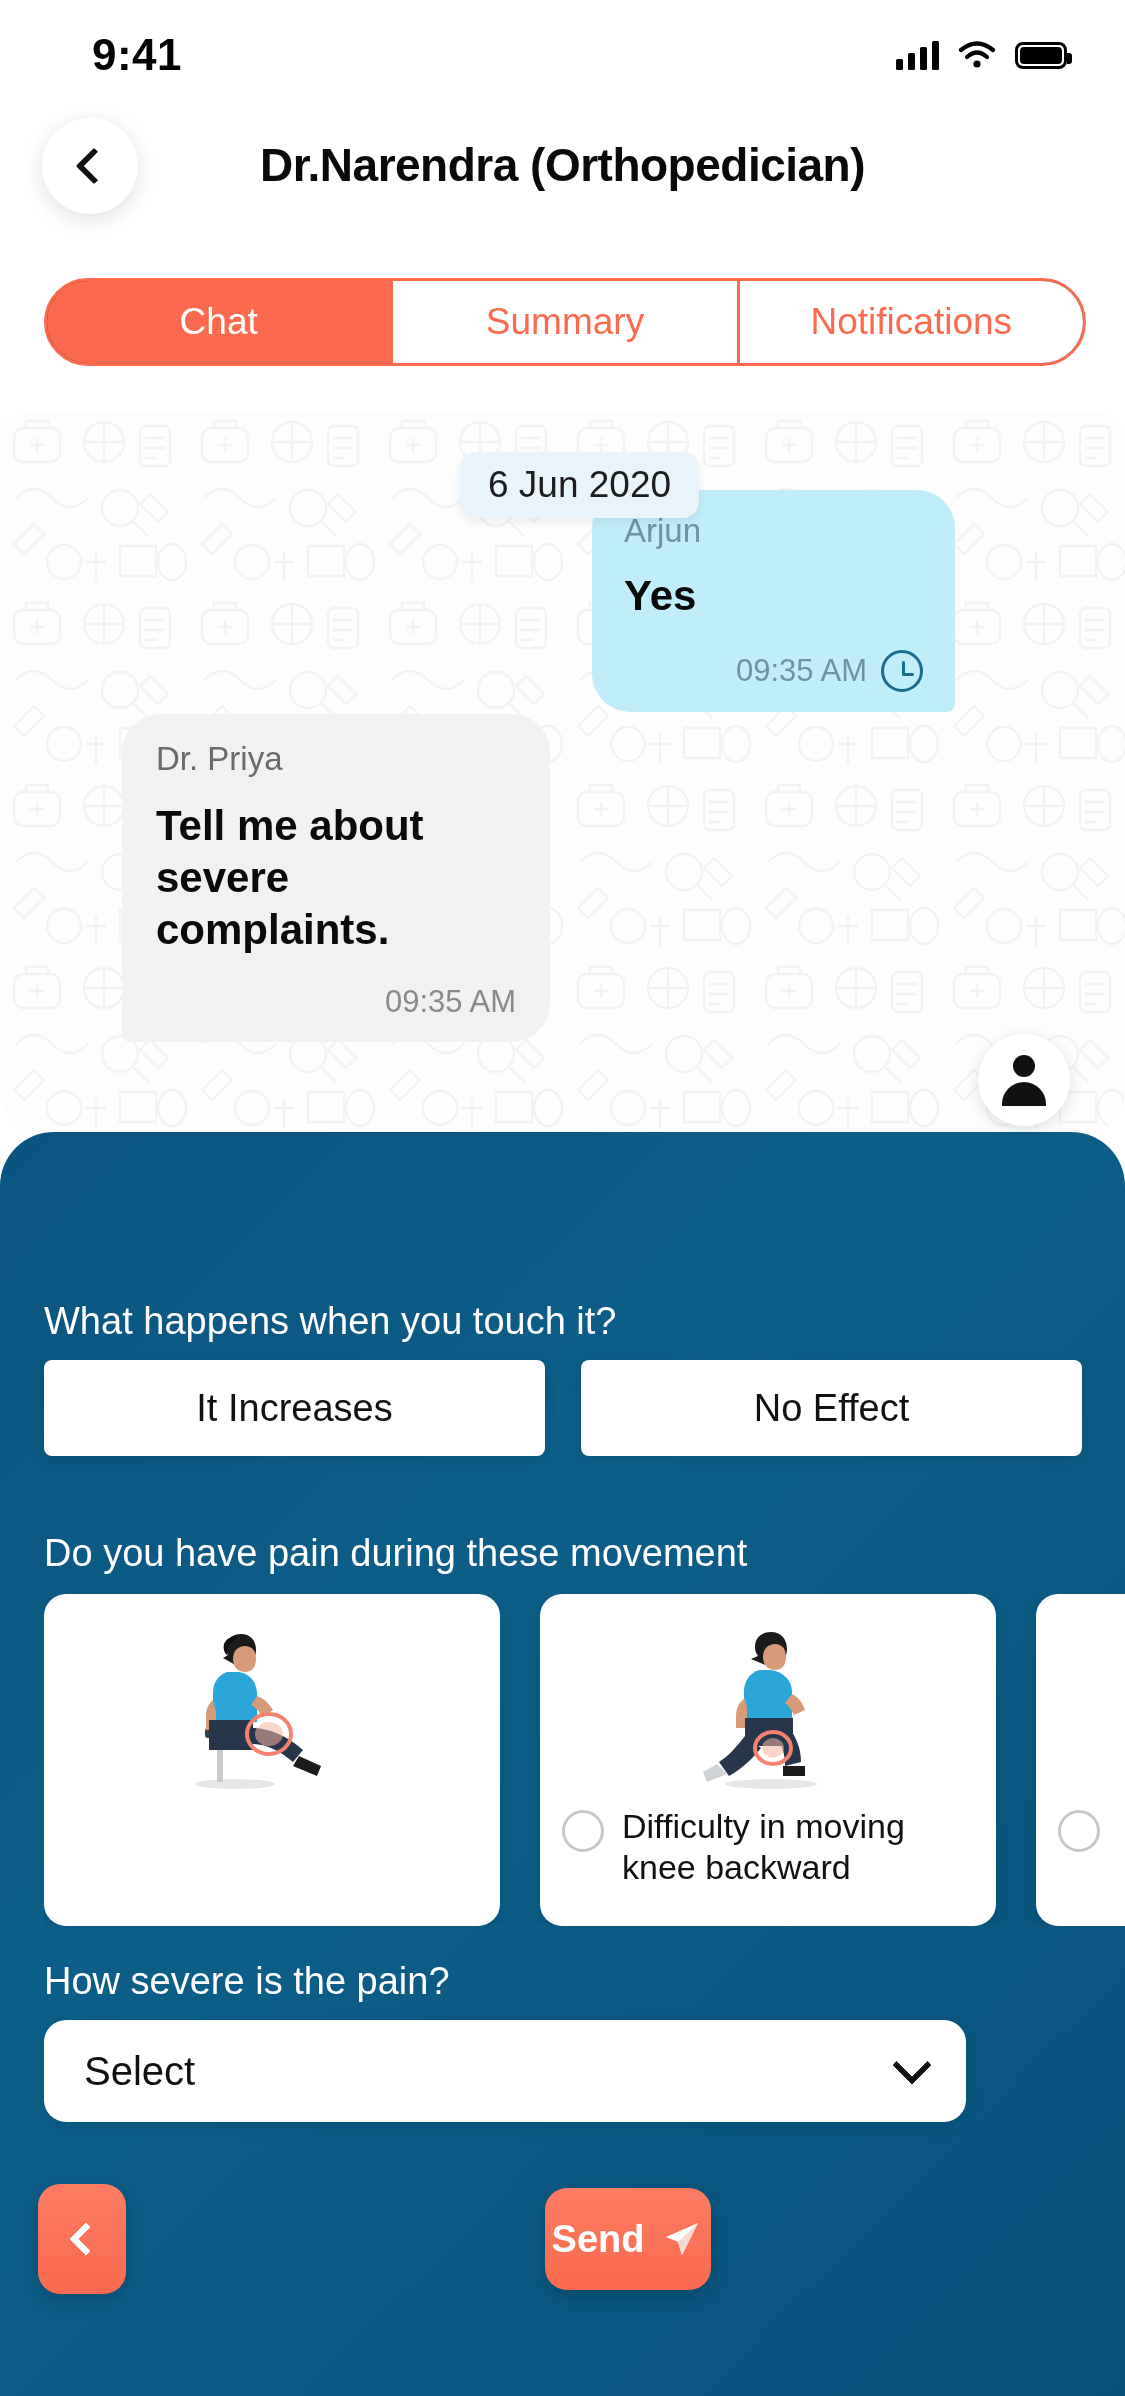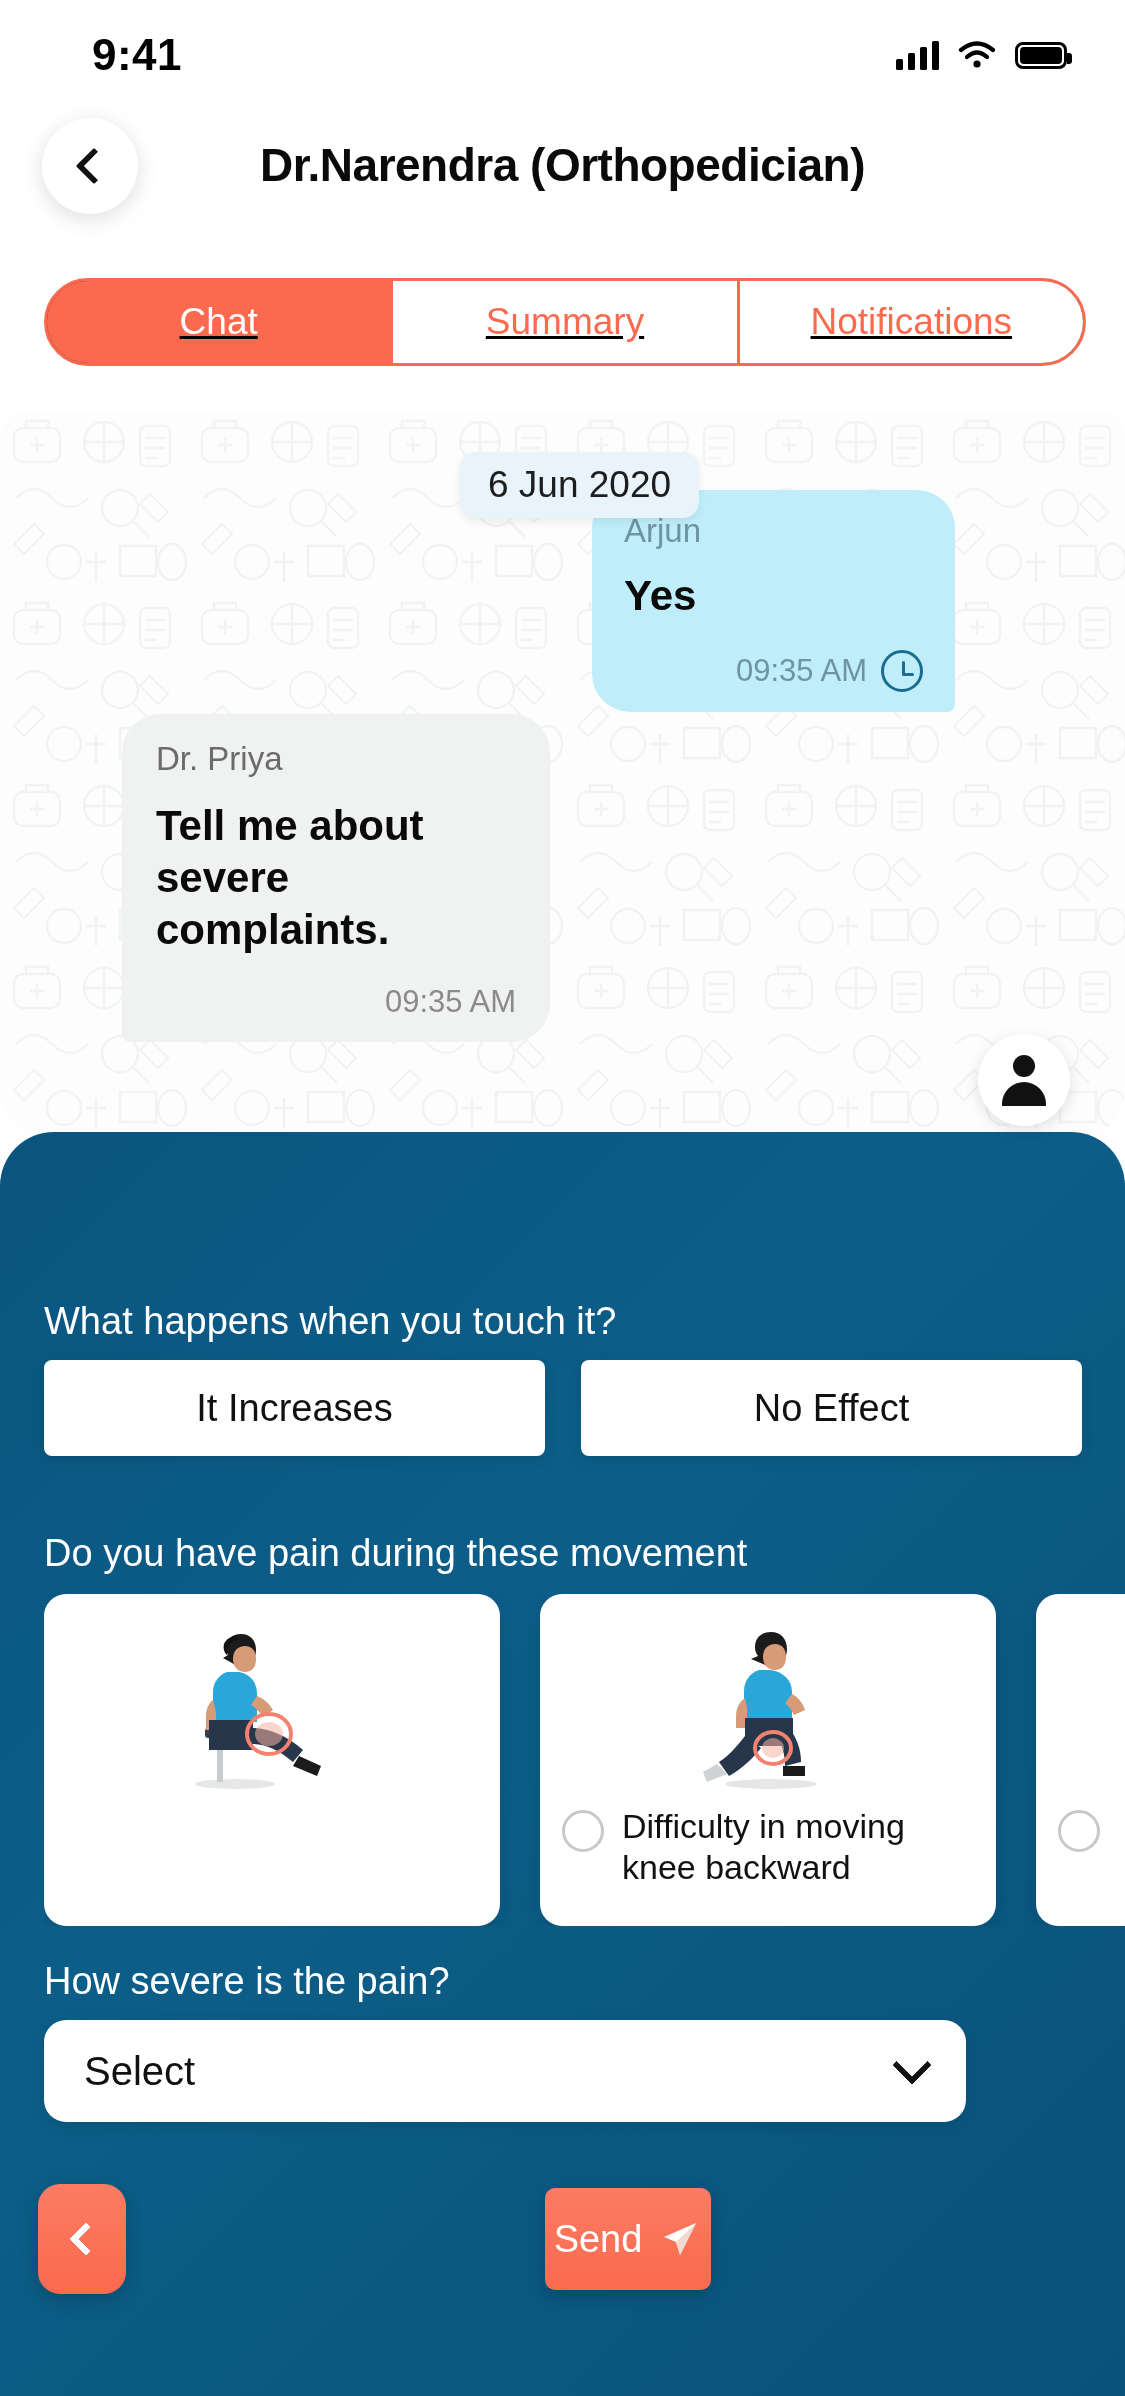--- a/index.html
+++ b/index.html
@@ -65,21 +65,21 @@
     position: absolute; left: 0; top: 20px; width: 1125px;
     text-align: center; font-size: 46px; font-weight: 700; color: #0a0a0a;
     letter-spacing: -0.5px;
   }
 
   
   .tabs {
     position: absolute; left: 44px; top: 278px;
     width: 1042px; height: 88px;
     border: 3px solid #FB6A4F; border-radius: 44px;
-    display: flex; overflow: hidden; background:#404040;text-decoration:underline;
+    display: flex; overflow: hidden; background:#404040;
   }
   .tab {
     flex: 1 1 0; display: flex; align-items: center; justify-content: center;
     font-size: 37px; color: #FB6A4F; cursor: pointer;
     border-right: 3px solid #FB6A4F; background: #fff;
   }
   .tab:last-child { border-right: none; }
   .tab.active {
     background: #FB6A4F; color: #fff; border-right-color: #FB6A4F;
   }
@@ -203,24 +203,24 @@
     background: linear-gradient(180deg,#FB7C63 0%, #FA6A4E 100%);
     display:flex; align-items:center; justify-content:center; cursor:pointer;
     box-shadow: 0 6px 18px rgba(0,0,0,0.18);
   }
   .footer-back .chev-w {
     width: 24px; height: 24px; border-left: 7px solid #fff; border-bottom: 7px solid #fff;
     transform: rotate(45deg); margin-left: 8px; border-radius: 2px;
   }
   .send-btn {
     position:absolute; left: 545px; top: 1056px;
-    width: 166px; height: 102px; border-radius: 10px;
+    width: 166px; height: 102px; border-radius: 22px;
     background: linear-gradient(180deg,#FB7C63 0%, #FA6A4E 100%);
     display:flex; align-items:center; justify-content:center; gap: 16px;
-    cursor:pointer; box-shadow: 0 6px 18px rgba(0,0,0,0.18);
+    cursor:pointer; box-shadow: 0 6px 18px rgba(0,0,0,0.18); font-weight: bold;
   }
   .send-btn .lbl { font-size: 38px; color:#fff; }
 </style>
 </head>
 <body>
 
 <div class="screen">
 
   <div class="statusbar">
     <div class="status-time">9:41</div>

